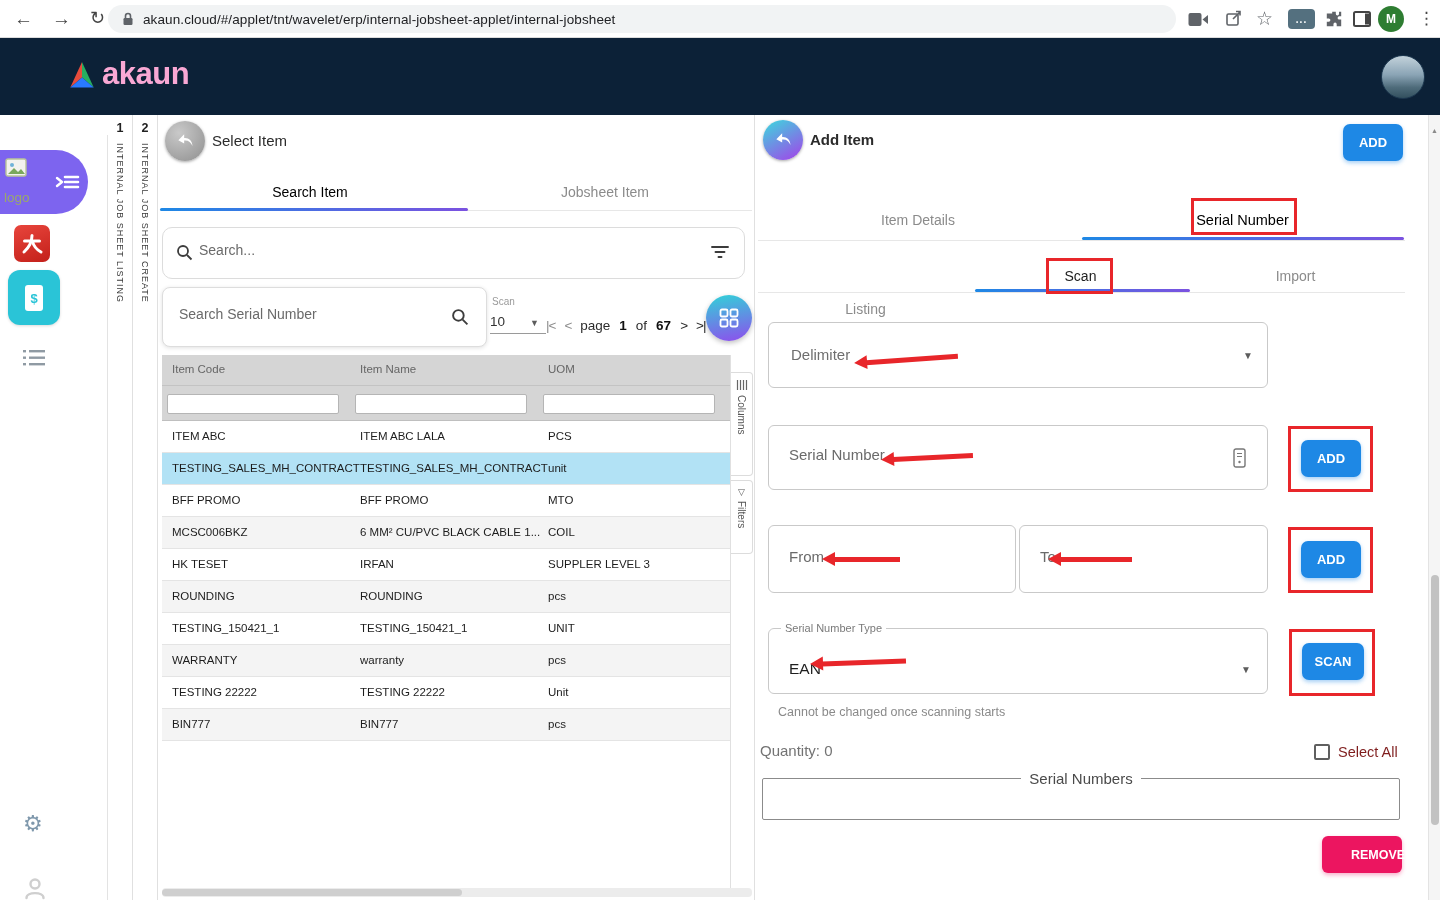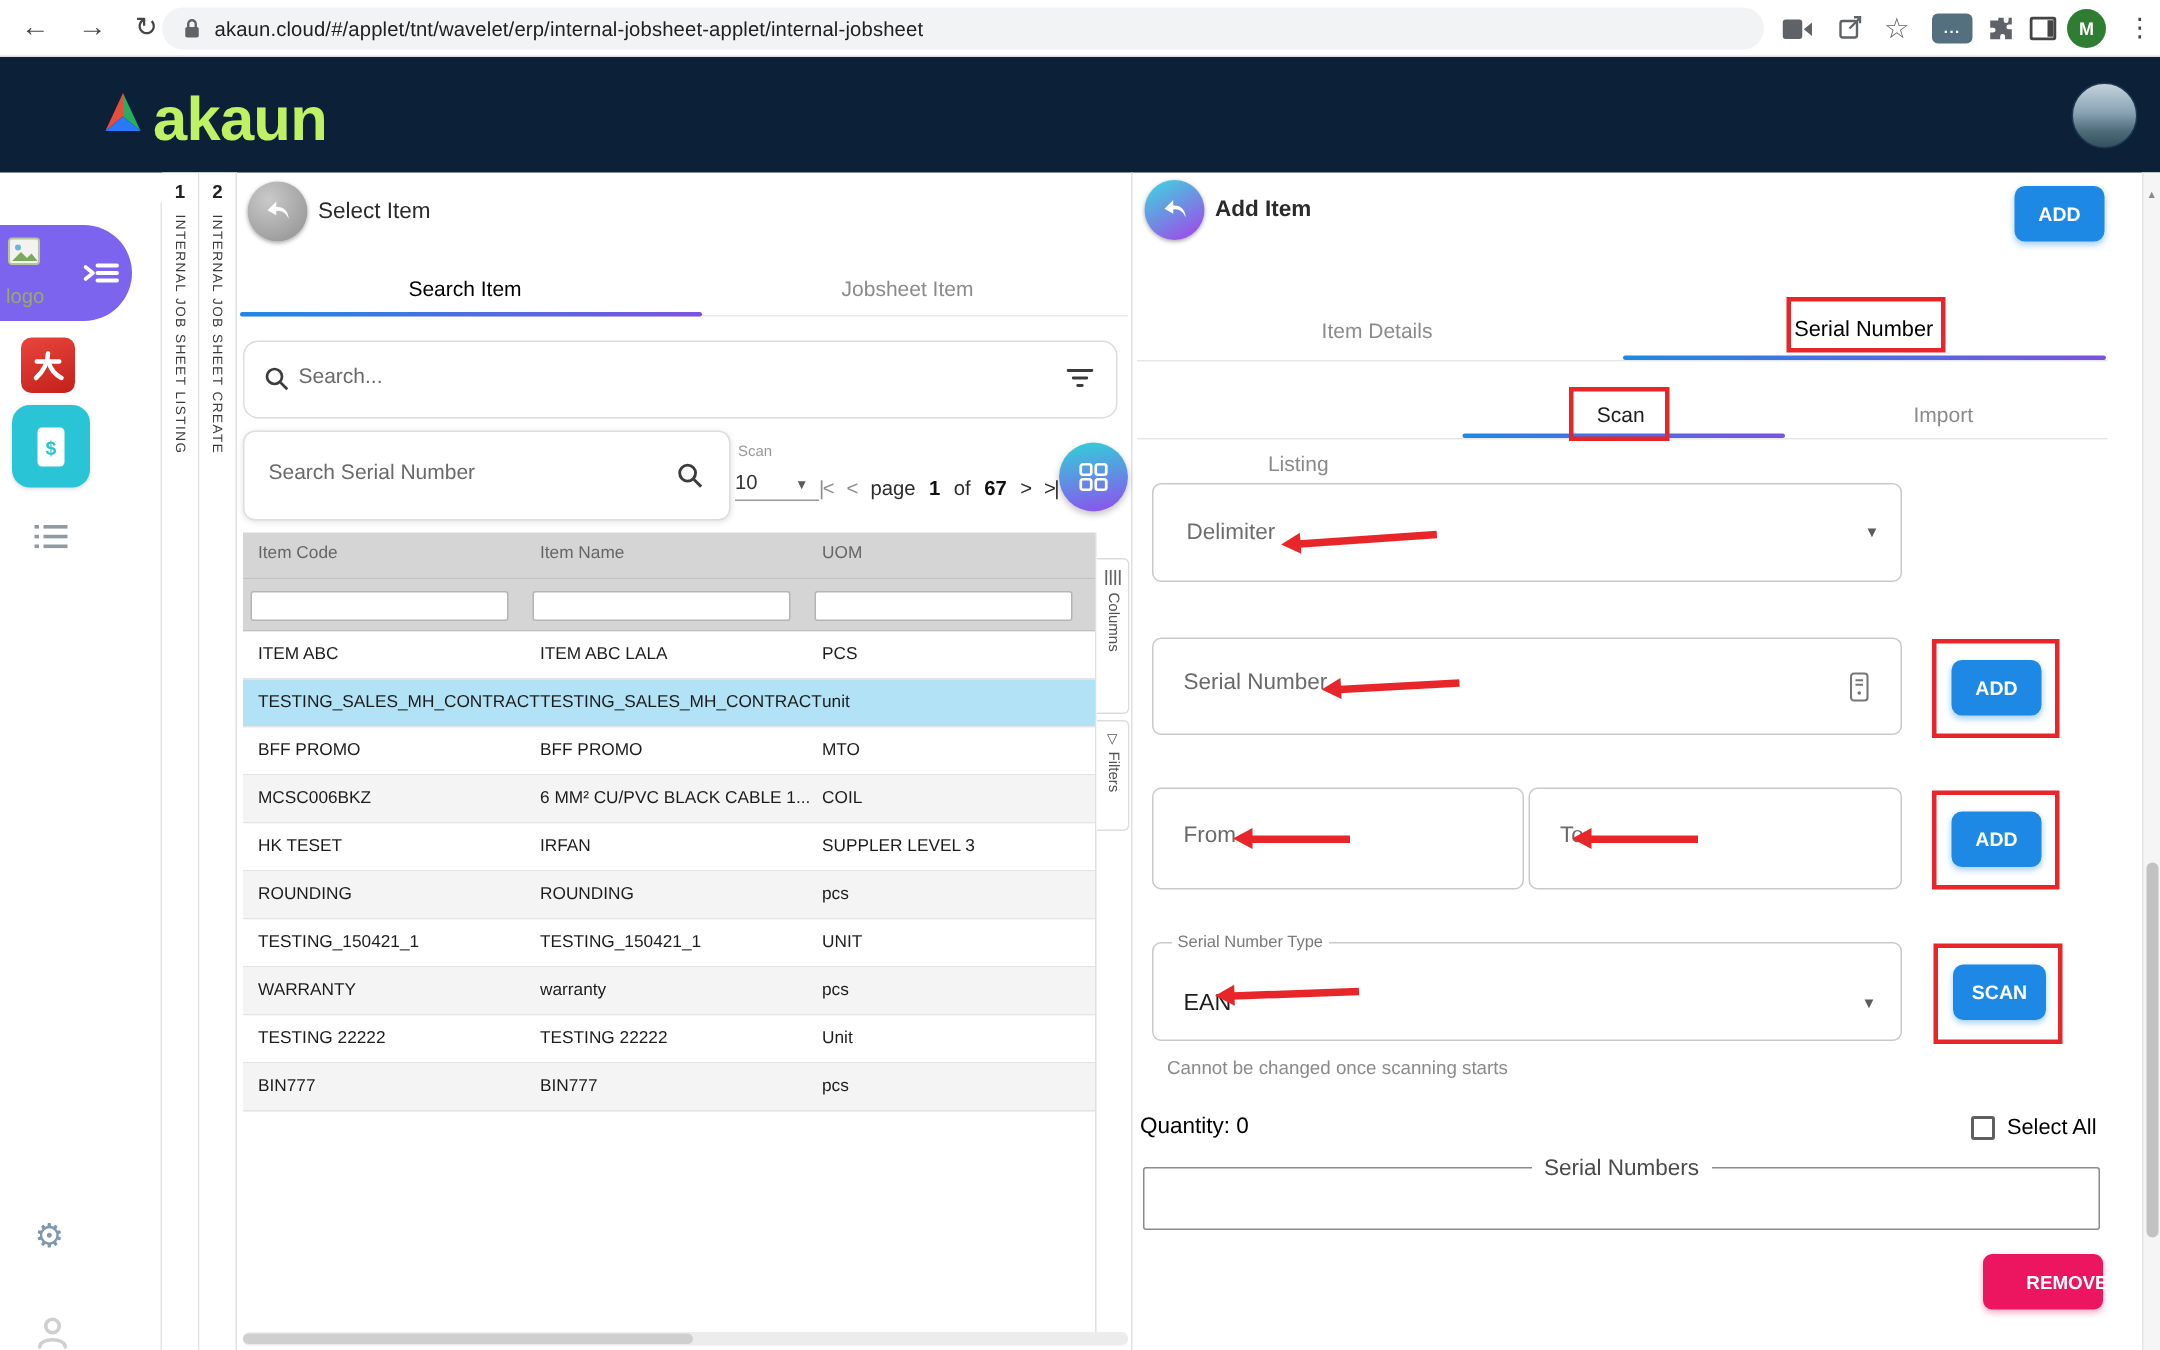--- a/index.html
+++ b/index.html
@@ -12,21 +12,21 @@
   .chrome { position:absolute; left:0; top:0; width:1440px; height:38px; background:#fff; border-bottom:1px solid #dcdcdc; }
   .nav-glyph { position:absolute; font-size:19px; color:#454545; cursor:pointer; }
   .url-pill { position:absolute; left:108px; top:5px; width:1068px; height:28px; background:#f1f3f4; border-radius:14px; display:flex; align-items:center; padding-left:14px; }
   .url-text { font-size:13.5px; color:#202124; margin-left:9px; letter-spacing:0.1px; }
   .chrome-ic { position:absolute; width:24px; height:22px; display:flex; align-items:center; justify-content:center; }
   .ext-badge { position:absolute; left:1288px; top:9px; width:27px; height:20px; background:#54707f; border-radius:4px; display:flex; align-items:center; justify-content:center; color:#fff; font-size:10px; letter-spacing:1px; font-weight:bold; }
   .chrome-avatar { position:absolute; left:1378px; top:6px; width:26px; height:26px; border-radius:50%; background:#2e7d32; color:#fff; font-size:12px; font-weight:bold; display:flex; align-items:center; justify-content:center; }
 
   
   .navbar { position:absolute; left:0; top:38px; width:1440px; height:77px; background:#0c2137; }
-  .brand { position:absolute; left:102px; top:18px; color:#bef264; font-size:41px; font-weight:bold; letter-spacing:-0.5px; }
+  .brand { position:absolute; left:102px; top:18px; color:#f9a8d4; font-size:31px; font-weight:bold; letter-spacing:-0.5px; }
   .nav-avatar { position:absolute; left:1381px; top:17px; width:44px; height:44px; border-radius:50%;
     background:linear-gradient(180deg,#c3d2db 0%,#8aa4b5 45%,#4e6b7a 75%,#33505e 100%); border:1px solid #1d3850; }
 
   
   .sidebar { position:absolute; left:0; top:115px; width:108px; height:785px; background:#fff; border-right:1px solid #e3e3e3;margin-top:20px; }
   .logo-pill { position:absolute; left:0; top:15px; width:88px; height:64px; background:#7d64ef; border-radius:0 32px 32px 0; }
   .logo-alt { position:absolute; left:4px; top:40px; color:#9aa86c; font-size:13.5px; }
   .tile { position:absolute; border-radius:8px; display:flex; align-items:center; justify-content:center; cursor:pointer; }
   .tile-red { left:14px; top:90px; width:36px; height:37px; background:linear-gradient(160deg,#e8453c,#c3201a); border-radius:7px; }
   .tile-cyan { left:8px; top:135px; width:52px; height:55px; background:#2ac4d7; border-radius:12px; box-shadow:0 1px 3px rgba(0,0,0,.15); }
@@ -95,23 +95,23 @@
   .side-vtab .vlabel { writing-mode:vertical-rl; text-orientation:mixed; font-size:10px; color:#555; margin-top:4px; }
   .funnel-glyph { font-size:9px; color:#555; }
 
   
   fieldset.float { position:absolute; border:1px solid #c9c9c9; border-radius:6px; background:#fff; }
   fieldset.float legend { font-size:11px; color:#7a7a7a; margin-left:12px; padding:0 4px; }
   fieldset.serials { position:absolute; border:1px solid #8b8b8b; border-radius:2px; background:#fff; }
   fieldset.serials legend { font-size:15px; color:#4a4a4a; margin:0 auto; padding:0 8px; text-align:center; }
 
   .note-text { position:absolute; font-size:12.5px; color:#8a8a8a; }
-  .qty-text { position:absolute; font-size:15px; color:#000000; }
+  .qty-text { position:absolute; font-size:15px; color:#737373; }
   .checkbox { position:absolute; width:16px; height:16px; border:2px solid #5f5f5f; border-radius:2px; background:#fff; cursor:pointer; }
-  .cb-label { position:absolute; font-size:14.5px; color:#000000; }
+  .cb-label { position:absolute; font-size:14.5px; color:#7f1d1d; }
 
   
   .vscroll { position:absolute; left:1428px; top:115px; width:12px; height:785px; background:#f5f5f5; border-left:1px solid #e3e3e3; }
   .vscroll .up { position:absolute; left:2px; top:12px; font-size:7px; color:#8a8a8a; }
   .vscroll .thumb { position:absolute; left:2px; top:460px; width:8px; height:250px; background:#c2c2c2; border-radius:4px; }
 
   svg { display:block; }
 </style>
 </head>
 <body>

